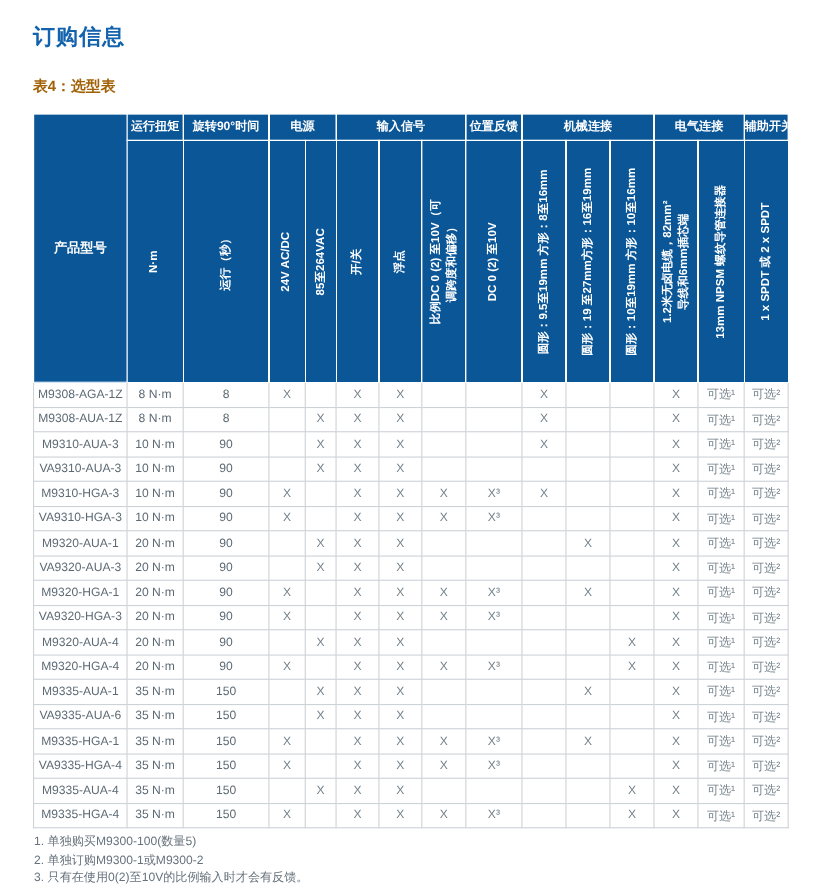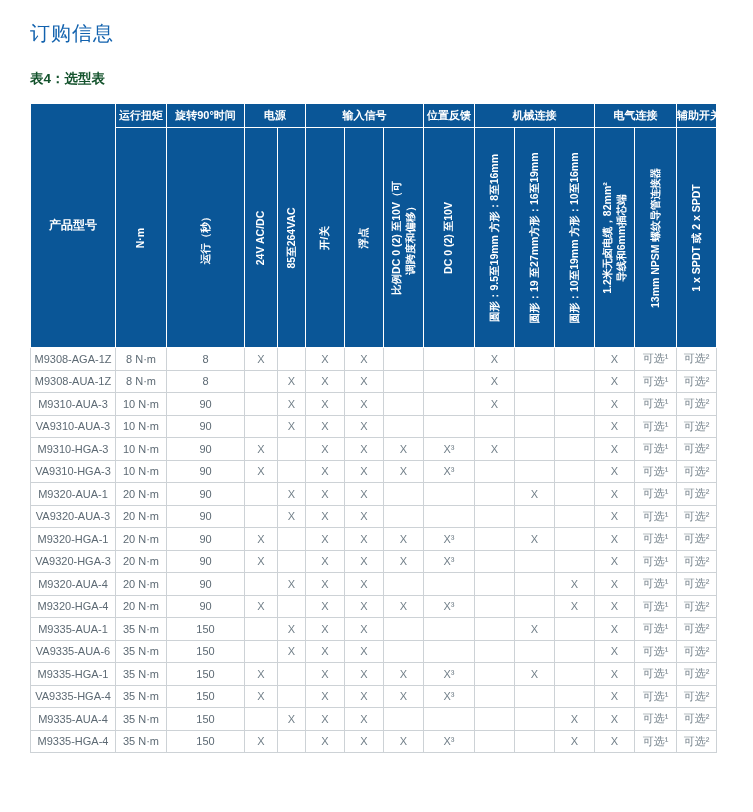--- a/index.html
+++ b/index.html
@@ -1,20 +1,20 @@
 <!DOCTYPE html>
 <html><head>
 <meta charset="utf-8">
 <style>
   html,body{margin:0;padding:0;background:#ffffff;}
   body{width:753px;height:812px;font-family:"Liberation Sans","DejaVu Sans",sans-serif;}
   .page{position:relative;width:753px;height:812px;background:#ffffff;overflow:hidden;}
 
-  .title{position:absolute;left:30px;top:20px;font-size:20px;font-weight:normal;color:#1262ae;letter-spacing:1px;}
-  .caption{position:absolute;left:30px;top:70px;font-size:13.5px;font-weight:bold;color:#14532d;}
+  .title{position:absolute;left:30px;top:20px;font-size:20px;font-weight:bold;color:#1262ae;letter-spacing:1px;}
+  .caption{position:absolute;left:30px;top:70px;font-size:13.5px;font-weight:bold;color:#a16207;}
 
   table.sel{position:absolute;left:30px;top:103px;width:686px;border-collapse:collapse;table-layout:fixed;}
   col.c0{width:85px}col.c1{width:51px}col.c2{width:78px}col.c3{width:33px}col.c4{width:28px}
   col.c5{width:39px}col.c6{width:39px}col.c7{width:40px}col.c8{width:51px}col.c9{width:40px}
   col.c10{width:40px}col.c11{width:40px}col.c12{width:40px}col.c13{width:42px}col.c14{width:40px}
 
   thead th{background:#0a5697;color:#ffffff;border:1px solid #ffffff;font-weight:bold;padding:0;}
   th.g{height:23px;font-size:11px;line-height:23px;white-space:nowrap;overflow:hidden;}
   th.corner{font-size:12px;text-align:center;vertical-align:middle;}
   th.vh{position:relative;height:219px;}
@@ -415,14 +415,19 @@
           <td class="val"></td>
           <td class="val"></td>
           <td class="val">X</td>
           <td class="val">X</td>
           <td class="val">可选¹</td>
           <td class="val">可选²</td>
         </tr>
       </tbody>
   </table>
 
+  <div class="footnotes">
+    <div>1. 单独购买M9300-100(数量5)</div>
+    <div>2. 单独订购M9300-1或M9300-2</div>
+    <div>3. 只有在使用0(2)至10V的比例输入时才会有反馈。</div>
+  </div>
 
 </div>
 
 </body></html>

